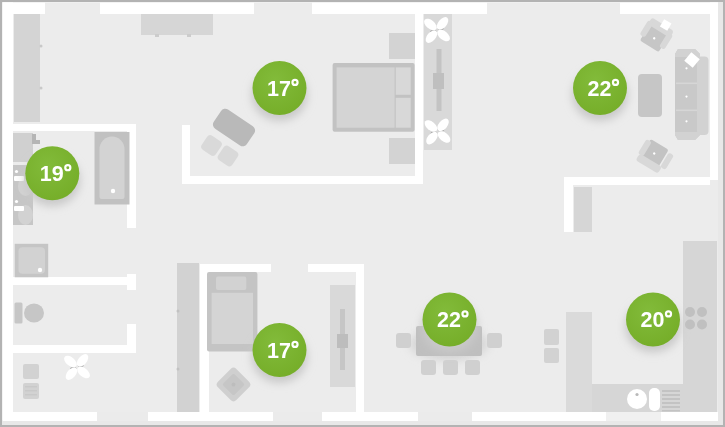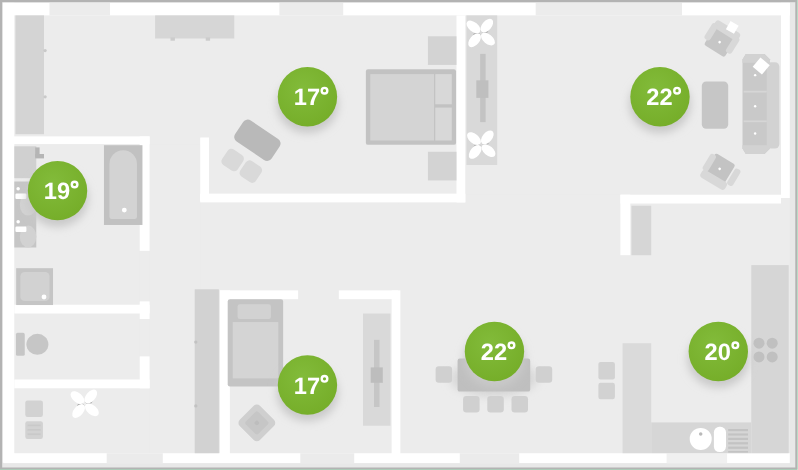--- a/index.html
+++ b/index.html
@@ -1,16 +1,16 @@
 <!DOCTYPE html>
 <html><head>
 <meta charset="utf-8">
 <style>
   html,body{margin:0;padding:0;background:#e8e8e8;}
-  #stage{position:relative;width:725px;height:427px;overflow:hidden;background:#22c55e;}
+  #stage{position:relative;width:725px;height:427px;overflow:hidden;background:#c4b5fd;}
   svg{display:block;}
   .t{font-family:"Liberation Sans",sans-serif;font-weight:bold;fill:#ffffff;}
 </style>
 </head>
 <body>
 <div id="stage">
 <svg width="725" height="427" viewBox="0 0 725 427">
 <defs>
   <radialGradient id="ggr" cx="0.42" cy="0.36" r="0.75">
     <stop offset="0" stop-color="#82bb3a"></stop>

